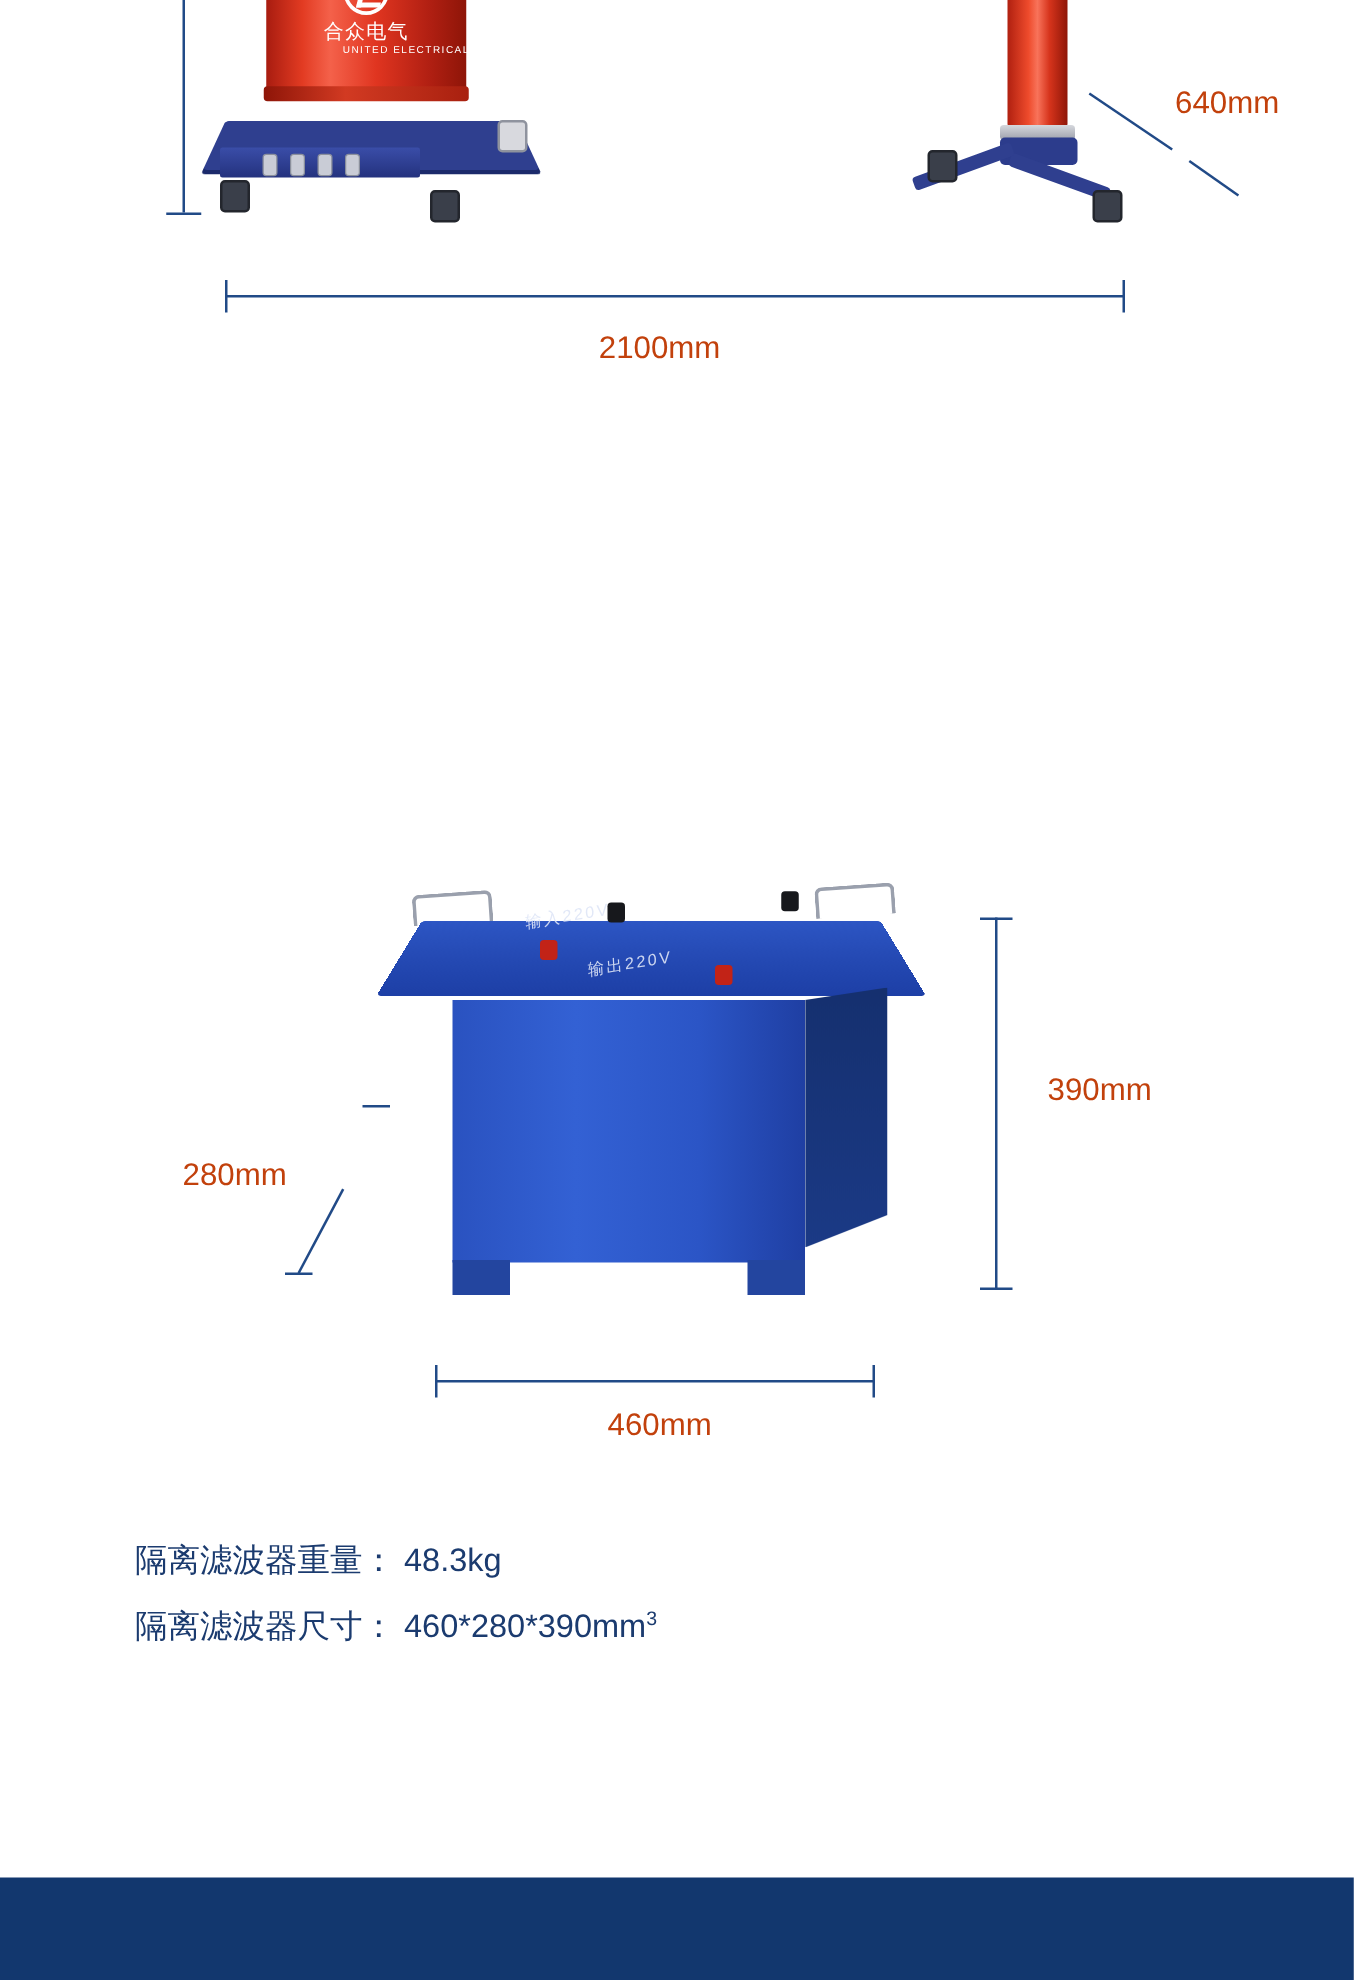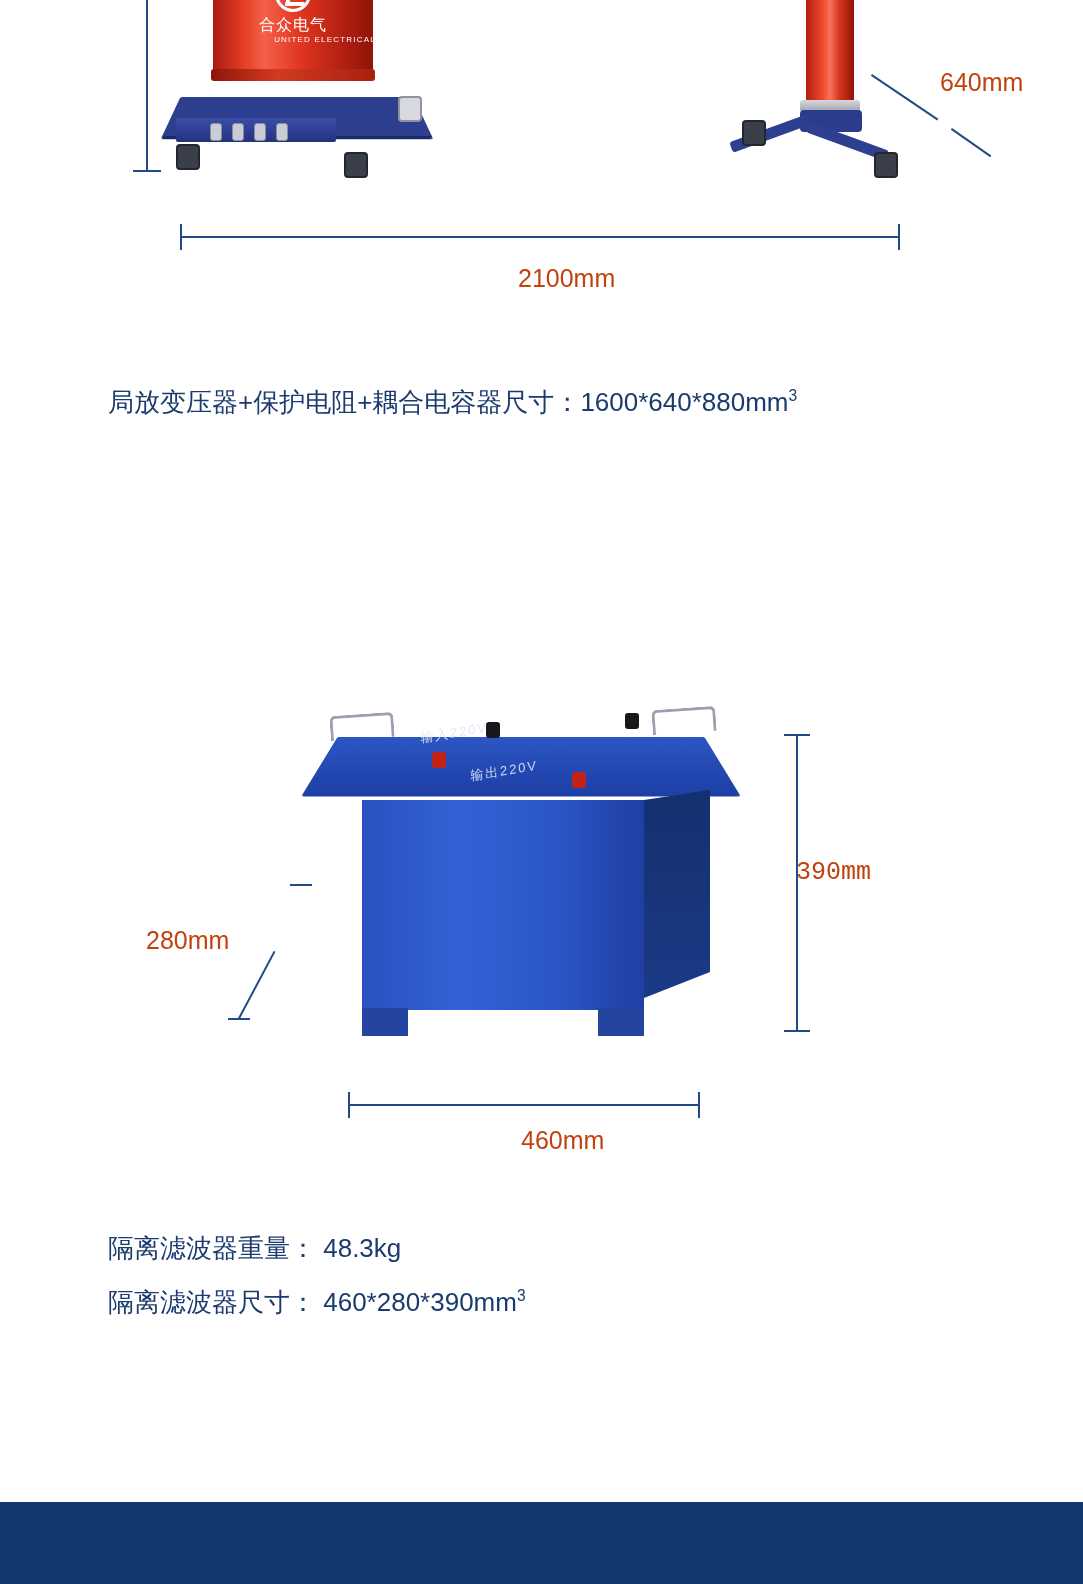--- a/index.html
+++ b/index.html
@@ -324,26 +324,23 @@
     <div class="caster dark" style="left:874px; top:152px;"></div>
 
     <div class="diag" style="left:872px; top:74px; width:80px; transform:rotate(34deg);"></div>
     <div class="diag" style="left:952px; top:128px; width:48px; transform:rotate(35deg);"></div>
     <div class="dim-label" style="left:940px; top:68px;">640mm</div>
   </div>
 
   <div class="hline" style="left:180px; top:236px; width:720px;"></div>
   <div class="cap-v" style="left:180px; top:224px; height:26px;"></div>
   <div class="cap-v" style="left:898px; top:224px; height:26px;"></div>
-  <div class="dim-label" style="left:518px; top:264px;">2100mm</div>
+  <div class="dim-label" style="left:479px; top:264px;">2100mm</div>
 
   <div class="spec-block" style="left:108px; top:372px;">
-    <span class="spec-line">
-      <span>局放变压器+保护电阻+耦合电容器尺寸：</span><span>1600*640*880mm</span><sup>3</sup>
-    </span>
   </div>
 
   <div>
     <div class="box-top"></div>
 
     <div class="handle" style="left:330px; top:714px; transform:rotate(-4deg);"></div>
     <div class="handle" style="left:652px; top:708px; transform:rotate(-4deg);"></div>
 
     <div class="post black" style="left:486px; top:722px;"></div>
     <div class="post black" style="left:625px; top:713px;"></div>
@@ -356,31 +353,31 @@
     <div class="box-front">
       <div class="box-foot" style="left:0px;"></div>
       <div class="box-foot" style="right:0px;"></div>
     </div>
     <div class="box-side"></div>
   </div>
 
   <div class="vline" style="left:796px; top:734px; height:298px;"></div>
   <div class="cap-h" style="left:784px; top:734px; width:26px;"></div>
   <div class="cap-h" style="left:784px; top:1030px; width:26px;"></div>
-  <div class="dim-label" style="left:796px; top:858px;font-family:Liberation Mono, monospace;">390mm</div>
+  <div class="dim-label" style="left:838px; top:858px;">390mm</div>
 
   <div class="diag" style="left:238px; top:1018px; width:76px; transform:rotate(-62deg);"></div>
   <div class="cap-h" style="left:290px; top:884px; width:22px;"></div>
   <div class="cap-h" style="left:228px; top:1018px; width:22px;"></div>
   <div class="dim-label" style="left:146px; top:926px;">280mm</div>
 
   <div class="hline" style="left:348px; top:1104px; width:352px;"></div>
   <div class="cap-v" style="left:348px; top:1092px; height:26px;"></div>
   <div class="cap-v" style="left:698px; top:1092px; height:26px;"></div>
-  <div class="dim-label" style="left:486px; top:1126px;margin-left:35px;">460mm</div>
+  <div class="dim-label" style="left:486px; top:1126px;">460mm</div>
 
   <div class="spec-block" style="left:108px; top:1224px;">
     <span class="spec-line">
       <span>隔离滤波器重量：</span><span> 48.3kg</span>
     </span>
     <span class="spec-line">
       <span>隔离滤波器尺寸：</span><span> 460*280*390mm</span><sup>3</sup>
     </span>
   </div>
 

